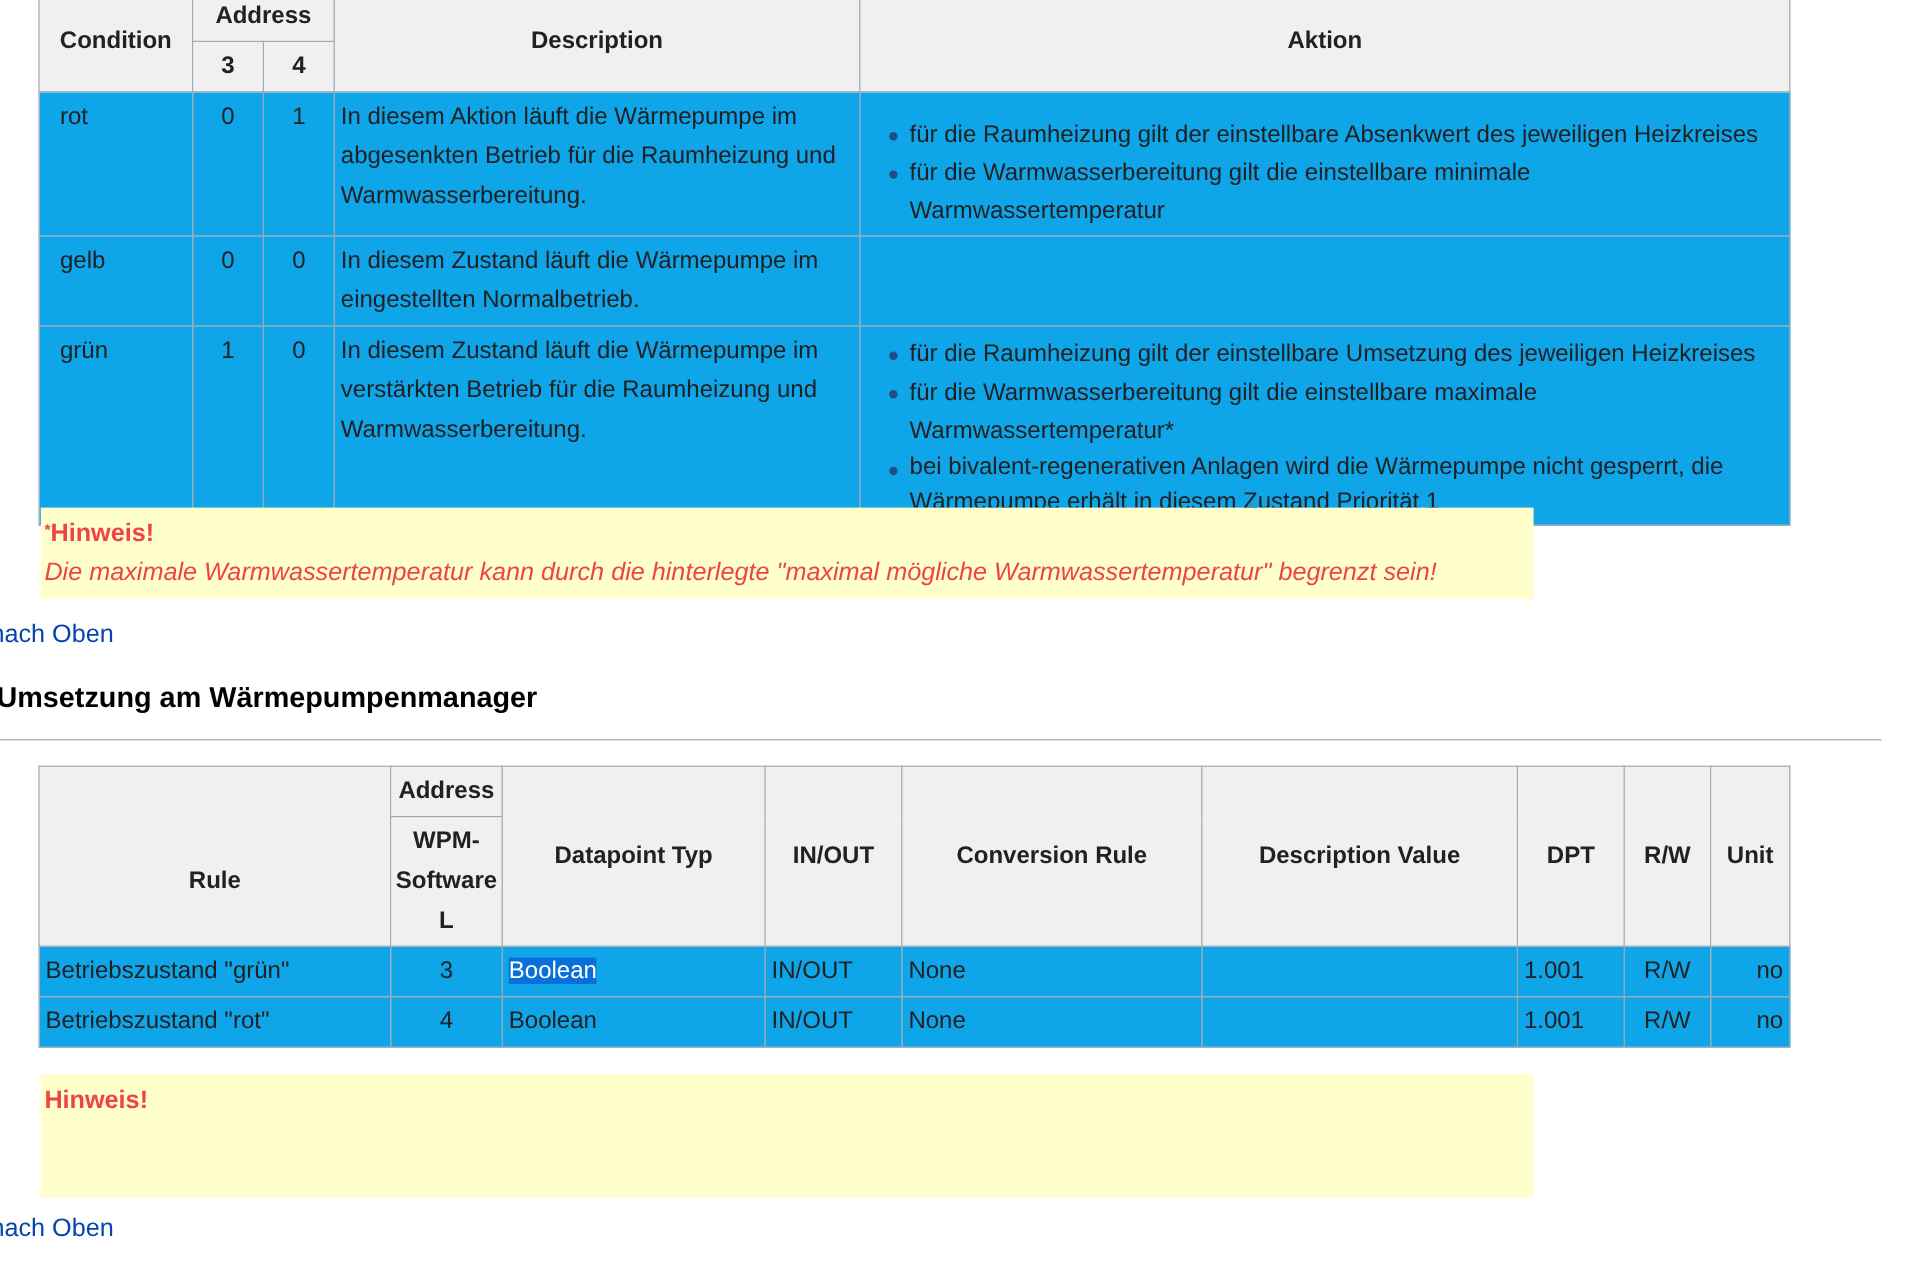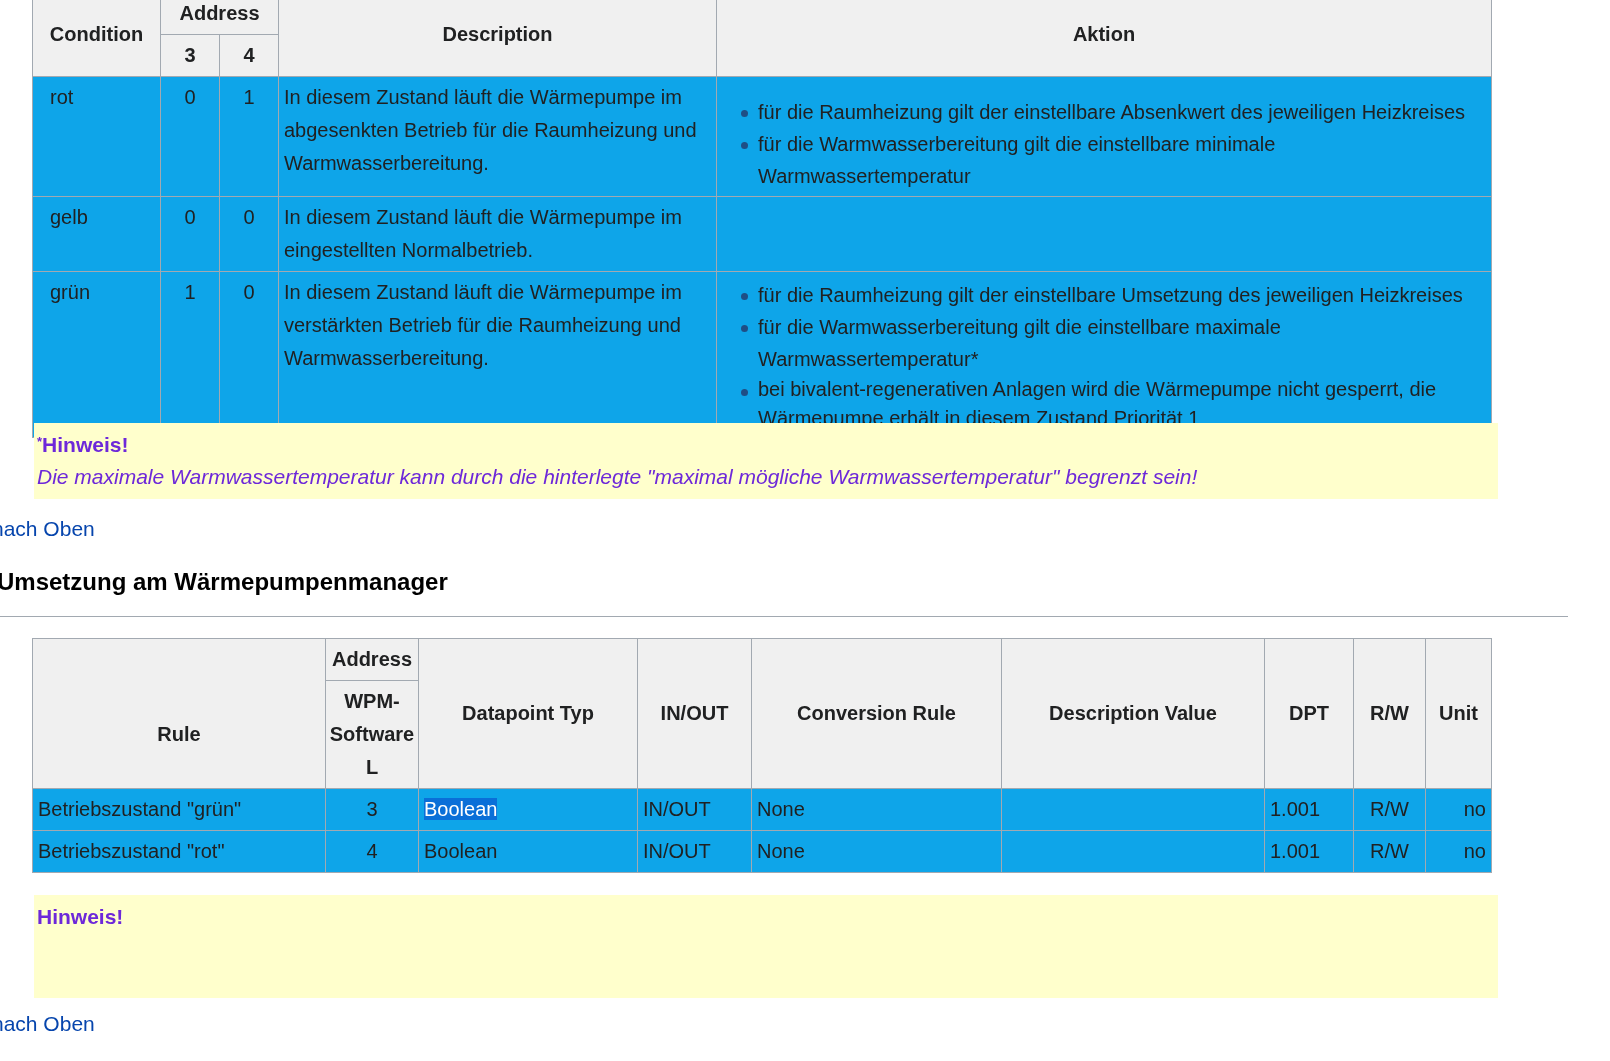--- a/index.html
+++ b/index.html
@@ -22,22 +22,22 @@
   #t1 .c-desc { width:427px; }
   #t1 .c-akt { }
   ul.akt { margin:0; padding:0 0 0 36px; list-style:none; }
   ul.akt li { position:relative; line-height:32px; }
   ul.akt li::before {
     content:""; position:absolute; left:-17px; top:14px; width:7px; height:7px;
     border-radius:50%; background:#1f4e85;
   }
   ul.akt li.wrap { line-height:29px; }
   .note {
-    position:absolute; left:34px; width:1464px; background:#ffffcc; box-sizing:border-box;
-    padding:6px 3px; font-size:21px; color:#6d28d9;
+    position:absolute; left:34px; width:1244px; background:#ffffcc; box-sizing:border-box;
+    padding:6px 3px; font-size:21px; color:#ef4444;
   }
   .note .title { font-weight:bold; line-height:31px; }
   .note .title sup { font-size:13px; vertical-align:top; position:relative; top:-3px; }
   .note .body { font-style:italic; line-height:33px; }
   a.top {
     position:absolute; left:-8px; color:#0645ad; text-decoration:none; font-size:21px;
   }
   h2 {
     position:absolute; left:-3px; top:568px; margin:0; font-size:24px; font-weight:bold; color:#000;
   }
@@ -63,21 +63,21 @@
     <tr>
       <th class="c-a">3</th>
       <th class="c-a">4</th>
     </tr>
   </thead>
   <tbody>
     <tr style="height:107px;">
       <td class="c-cond">rot</td>
       <td class="c-a">0</td>
       <td class="c-a">1</td>
-      <td class="c-desc">In diesem Zustand läuft die Wärmepumpe im abgesenkten Betrieb für die Raumheizung und Warmwasserbereitung.</td>
+      <td class="c-desc">In diesem Aktion läuft die Wärmepumpe im abgesenkten Betrieb für die Raumheizung und Warmwasserbereitung.</td>
       <td class="c-akt" style="padding-top:19px;">
         <ul class="akt">
           <li>für die Raumheizung gilt der einstellbare Absenkwert des jeweiligen Heizkreises</li>
           <li>für die Warmwasserbereitung gilt die einstellbare minimale Warmwassertemperatur</li>
         </ul>
       </td>
     </tr>
     <tr style="height:75px;">
       <td class="c-cond">gelb</td>
       <td class="c-a">0</td>

